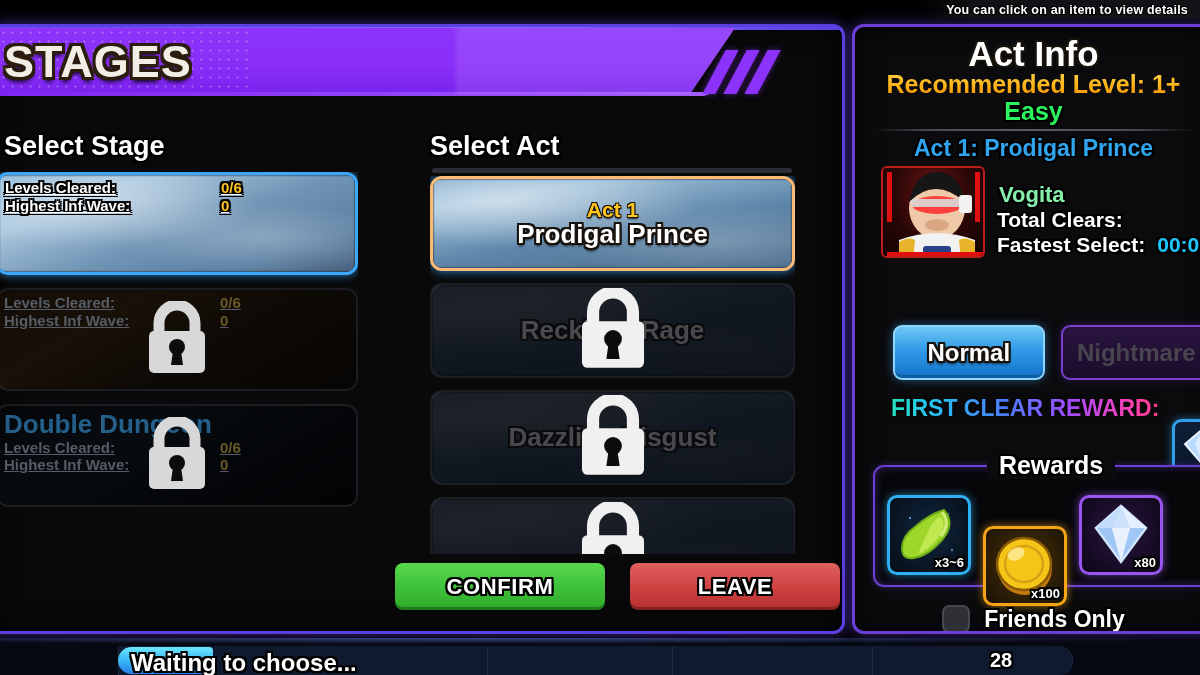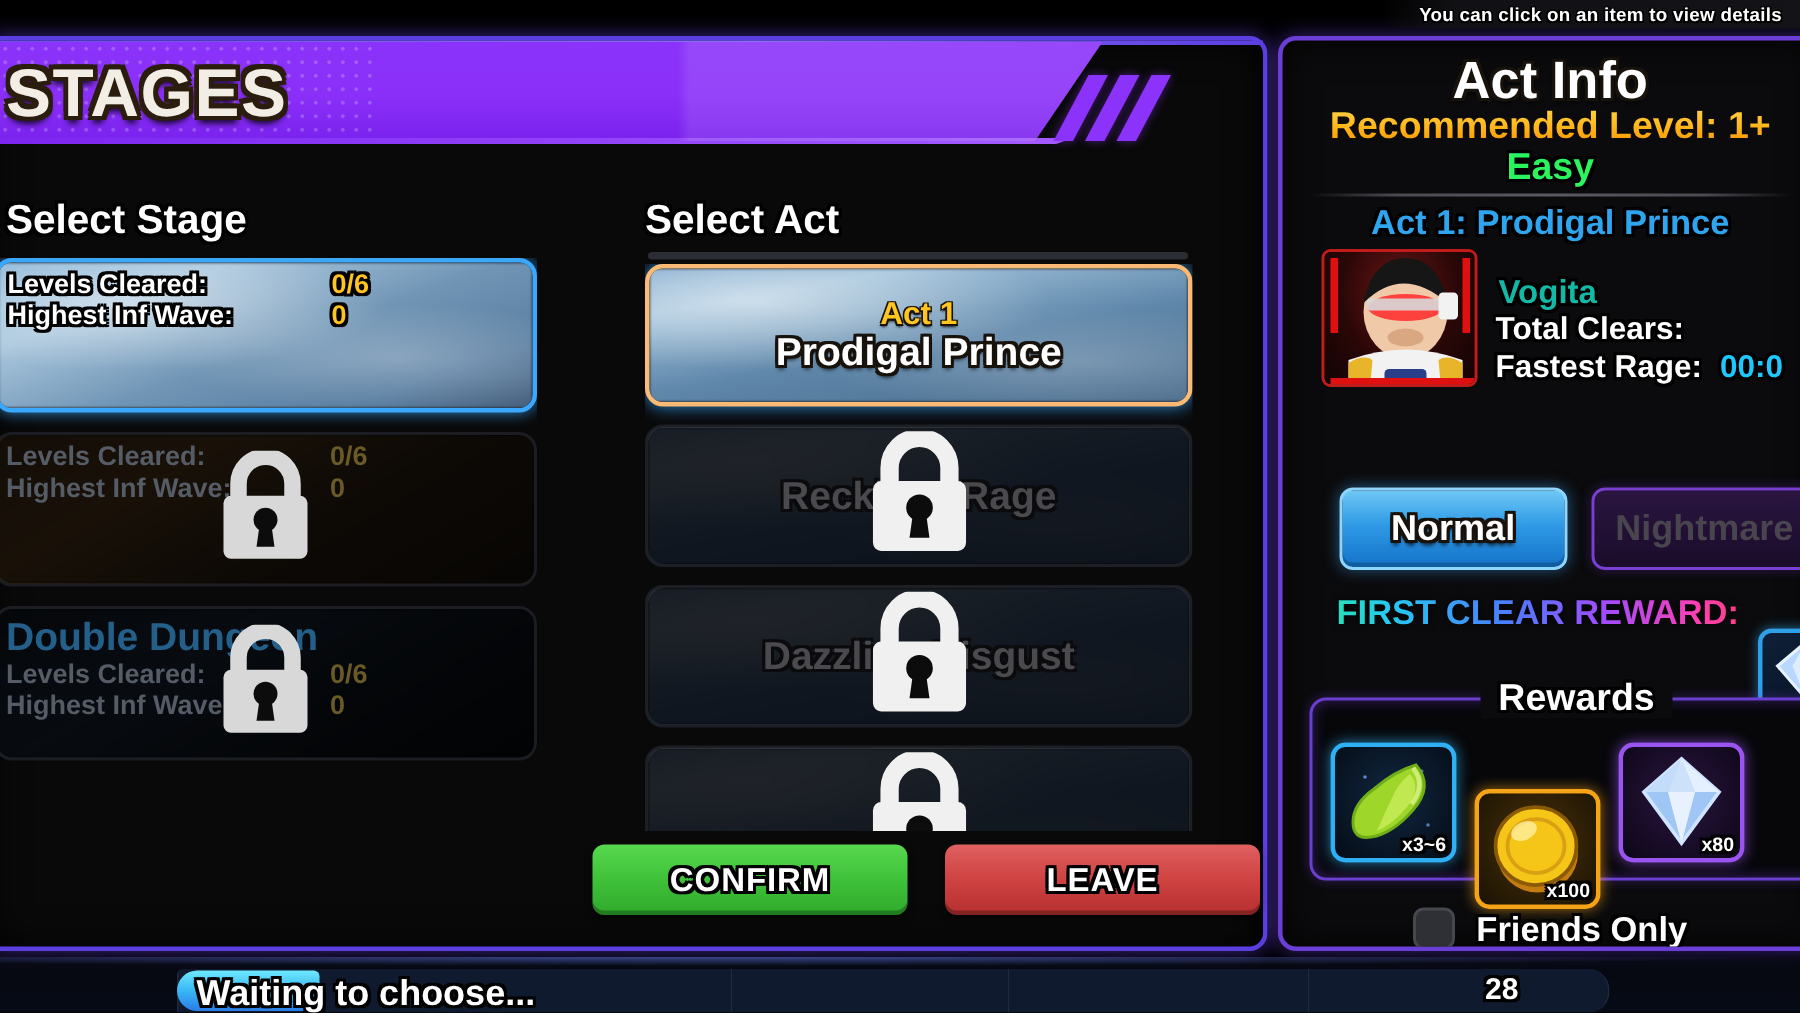--- a/index.html
+++ b/index.html
@@ -82,21 +82,21 @@
   .bg-namak { background:linear-gradient(160deg,#8fb8d8 0%,#a9c6dd 25%,#6f94b4 55%,#5b7fa2 80%,#47617d 100%); filter:blur(1px); }
   .bg-namak:after { content:""; position:absolute; inset:0;
     background:radial-gradient(ellipse at 25% 30%, rgba(255,255,255,.45), transparent 45%),
                radial-gradient(ellipse at 75% 65%, rgba(255,255,255,.25), transparent 40%); }
   .bg-sand { background:linear-gradient(150deg,#6b4a2a 0%,#8a5f31 30%,#4a341f 60%,#2b2016 100%); filter:blur(1px); }
   .bg-dungeon { background:linear-gradient(150deg,#1d2a3c 0%,#2c3f57 35%,#15202e 70%,#0c1219 100%); filter:blur(1px); }
   .dim { position:absolute; inset:0; background:rgba(0,0,0,.82); }
   .stage-inner { position:absolute; inset:0; padding:4px 0 0 6px; }
   .stage-name { font-size:26px; font-weight:bold; color:#49b6f5; line-height:1.1; }
   .locked .stage-name { color:#2a6fa0; opacity:.85; }
-  .stat-row { display:flex; align-items:flex-start; font-size:18px; font-weight:bold; color:#fff; line-height:1.18; }
+  .stat-row { display:flex; align-items:flex-start; font-size:15px; font-weight:bold; color:#fff; line-height:1.18;text-decoration:underline; }
   .locked .stat-row { color:#565c66; }
   .stat-label { display:inline-block; }
   .stat-val { color:#ffc41f; margin-left:10px; }
   .locked .stat-val { color:#6a5a28; }
   .sv-a { width:206px; } .sv-b { width:206px; }
   .lock-icon { position:absolute; left:50%; top:50%; transform:translate(-50%,-50%); z-index:12; }
 
   
   #act-scroll-top { position:absolute; left:432px; top:168px; width:360px; height:5px;
     background:#2a2d33; border-radius:3px; z-index:9; }
@@ -142,21 +142,21 @@
   #divider-1 { margin:5px 18px 0; height:2px; background:linear-gradient(to right,transparent,#4a4a52 18%,#5a5a64 50%,#4a4a52 82%,transparent); }
   #act-subtitle { text-align:center; margin-top:6px; font-size:23px; font-weight:bold; color:#2fa5ef; line-height:1; }
 
   #boss-row { position:relative; margin-top:6px; height:92px; }
   #boss-portrait { position:absolute; left:26px; top:0; width:104px; height:92px;
     border-radius:6px; overflow:hidden; background:#1b0a0a; border:2px solid #c01c1c; }
   #boss-portrait .bp-bg { position:absolute; inset:0;
     background:radial-gradient(ellipse at 50% 30%, #6b1414 0%, #2a0707 55%, #120303 100%); }
   .clear-stamp { position:absolute; left:16px; top:-6px; z-index:5;
     font-size:31px; font-weight:bold; color:#3cf03c; line-height:1; letter-spacing:-.5px; }
-  #boss-name { position:absolute; left:144px; top:16px; font-size:22px; font-weight:bold; color:#14b8a6; }
+  #boss-name { position:absolute; left:144px; top:16px; font-size:22px; font-weight:bold; color:#86efac; }
   #clear-stats { position:absolute; left:142px; top:42px; }
   .cs-line { display:flex; align-items:baseline; font-size:21px; font-weight:bold; color:#fff; line-height:1.18; white-space:nowrap; }
   .cs-val { color:#1ec8ff; margin-left:12px; }
 
   #difficulty-row { position:absolute; left:0; top:298px; width:100%; display:flex; gap:16px; padding-left:38px; }
   .diff-btn { width:168px; height:55px; border-radius:9px; display:flex; align-items:center;
     justify-content:center; font-size:24px; font-weight:bold; cursor:pointer; }
   #normal-button { background:linear-gradient(to bottom,#6fc8f5 0%,#2f9ae6 45%,#1472c8 100%);
     border:2px solid #8fd6ff; color:#fff; box-shadow:0 0 10px rgba(60,160,240,.5), inset 0 -3px 0 rgba(0,0,0,.2); }
   #nightmare-button { background:linear-gradient(to bottom,#2a1540 0%,#1a0c2a 100%);
@@ -387,21 +387,21 @@
         <rect x="4" y="84" width="96" height="6" fill="#e01010"></rect>
       </svg>
     </div>
     <div id="boss-name" class="strokeblk">Vogita</div>
     <div id="clear-stats">
       <div class="cs-line strokeblk">
         <span>Total Clears:</span>
         <span class="cs-val"></span>
       </div>
       <div class="cs-line strokeblk">
-        <span>Fastest Rage:</span>
+        <span>Fastest Select:</span>
         <span class="cs-val">00:0</span>
       </div>
     </div>
   </div>
 
   <div id="difficulty-row">
     <div class="diff-btn stroke2" id="normal-button">Normal</div>
     <div class="diff-btn" id="nightmare-button">Nightmare</div>
   </div>
 

